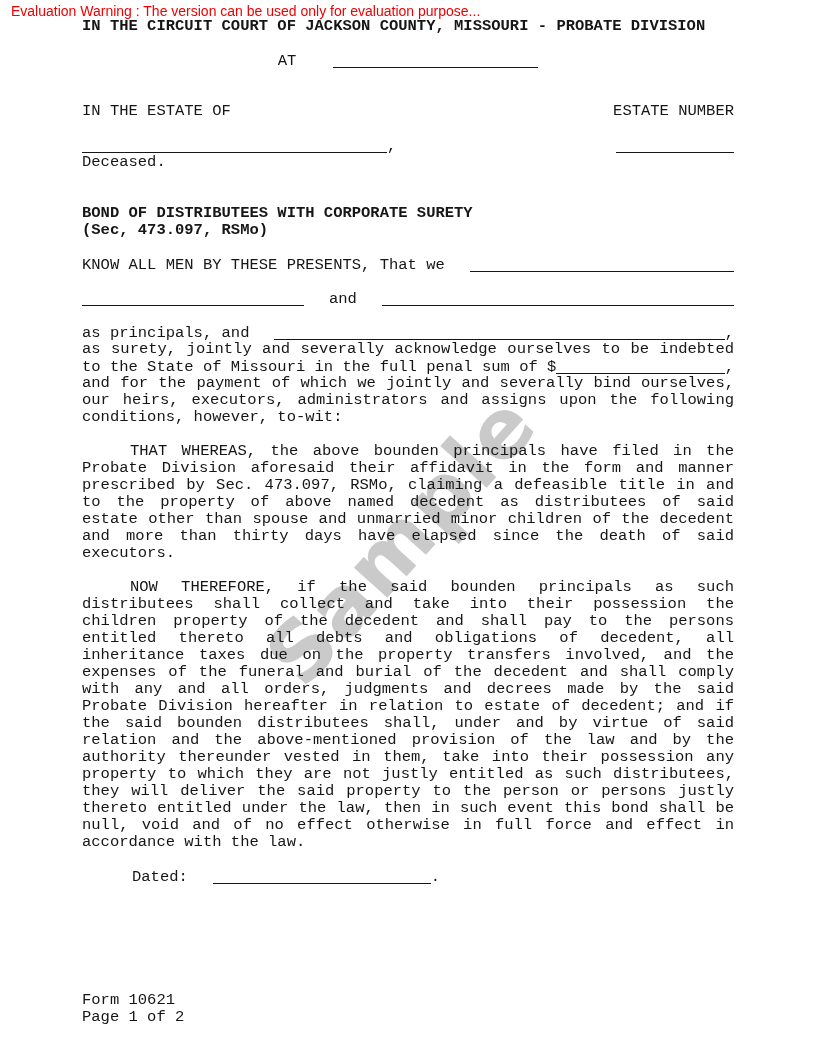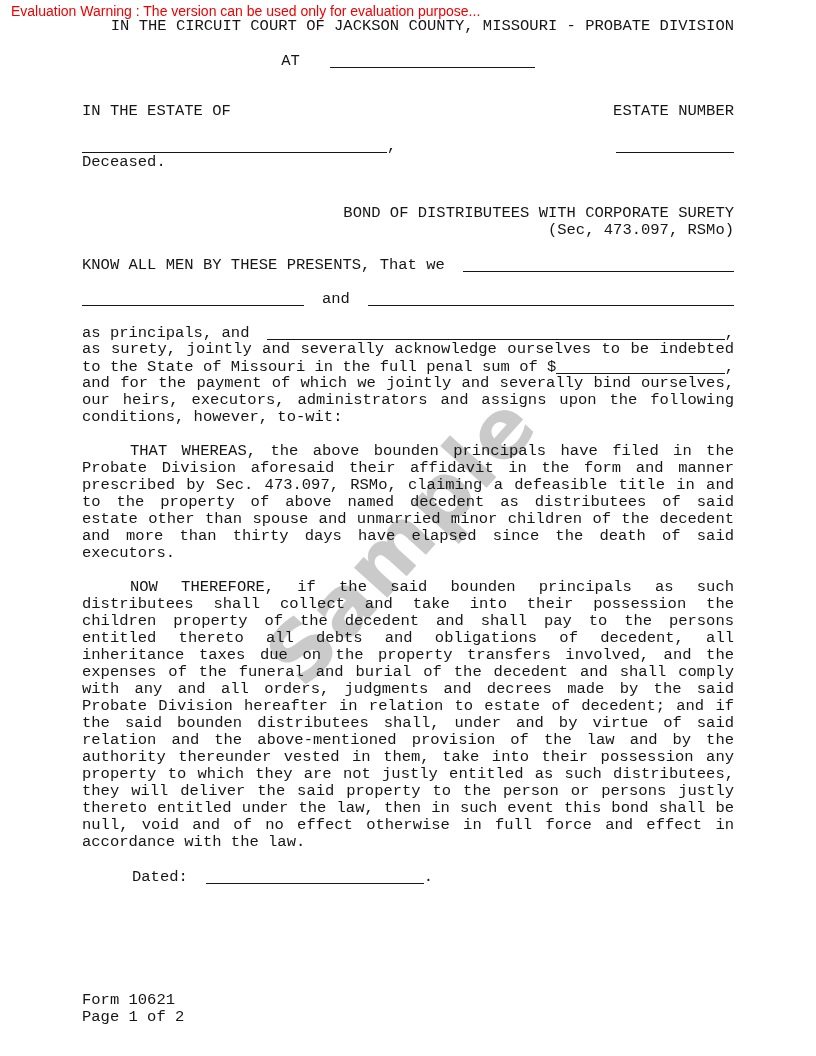--- a/index.html
+++ b/index.html
@@ -9,32 +9,32 @@
   .warning{position:absolute;left:11px;top:3px;z-index:2;
            font-family:"Liberation Sans",sans-serif;font-size:14px;color:#f00000;}
   .watermark{position:absolute;left:401px;top:540px;z-index:0;
              transform:translate(-50%,-50%) rotate(-48deg);
              font-family:"DejaVu Sans","Liberation Sans",sans-serif;
              font-weight:700;font-size:82px;letter-spacing:2px;
              color:rgba(166,166,166,0.6);white-space:nowrap;}
   .doc{position:absolute;left:82px;top:18px;width:652px;z-index:1;}
   .tl{height:17px;}
   .sp{height:17px;}
-  .center{text-align:right;}
+  .center{text-align:left;font-weight:bold;}
   .just{text-align:justify;text-align-last:justify;}
   .pline{height:17px;}
   .pline.just{text-align:justify;text-align-last:justify;}
   .pline.ind{padding-left:48px;}
   .lrow{display:flex;align-items:baseline;height:17px;}
   .between{justify-content:space-between;}
   .centerrow{justify-content:center;gap:12px;}
   .blank{display:inline-block;height:12px;border-bottom:1.5px solid #161616;
          transform:translateY(3px);}
   .grow{flex:1 1 auto;}
-  .ml{margin-left:18px;}
+  .ml{margin-left:25px;}
   .w-at{width:205px;}
   .w-name{width:305px;}
   .w-est{width:118px;}
   .w-and1{width:222px;}
   .w-date{width:218px;}
   .dated-row{padding-left:50px;}
   .footer{position:absolute;left:82px;top:992px;z-index:1;}
   .lgroup{display:inline-flex;align-items:baseline;}
 </style>
 </head>

